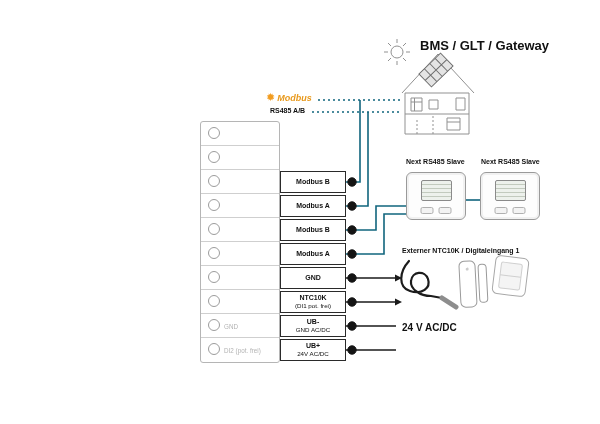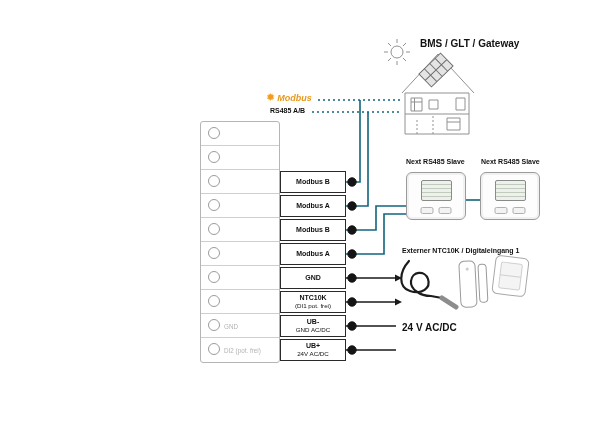--- a/index.html
+++ b/index.html
@@ -28,21 +28,21 @@
   .tstat{position:absolute;width:58px;height:46px;background:#fdfdfd;border:1px solid #9a9a9a;
          border-radius:6px;z-index:3;box-shadow:inset 0 0 0 2px #f1f1f1;}
   .tstat .screen{position:absolute;left:14px;top:7px;width:29px;height:19px;border:1px solid #8a8a8a;
          border-radius:2px;background:repeating-linear-gradient(#edf1ec 0 3px,#c2cabe 3px 4px);}
   .tstat .btns{position:absolute;bottom:5px;left:50%;transform:translateX(-50%);display:flex;gap:5px;}
   .tstat .btn{width:11px;height:5px;border:1px solid #b0b0b0;border-radius:2px;background:#f3f3f3;}
 
   
   .lbl{position:absolute;white-space:nowrap;z-index:4;}
   .lbl-bold7{font-size:7px;font-weight:bold;}
-  .lbl-bold75{font-size:10px;font-weight:bold;}
+  .lbl-bold75{font-size:13px;font-weight:bold;}
   .power{font-size:10px;font-weight:bold;}
   .modbus-logo{display:flex;align-items:center;gap:2px;}
   .modbus-star{color:#f29c1f;font-size:11px;line-height:1;}
   .modbus-word{font-size:9px;font-weight:bold;font-style:italic;color:#e8991c;}
 </style>
 </head>
 <body>
 
 <div class="canvas">
 

